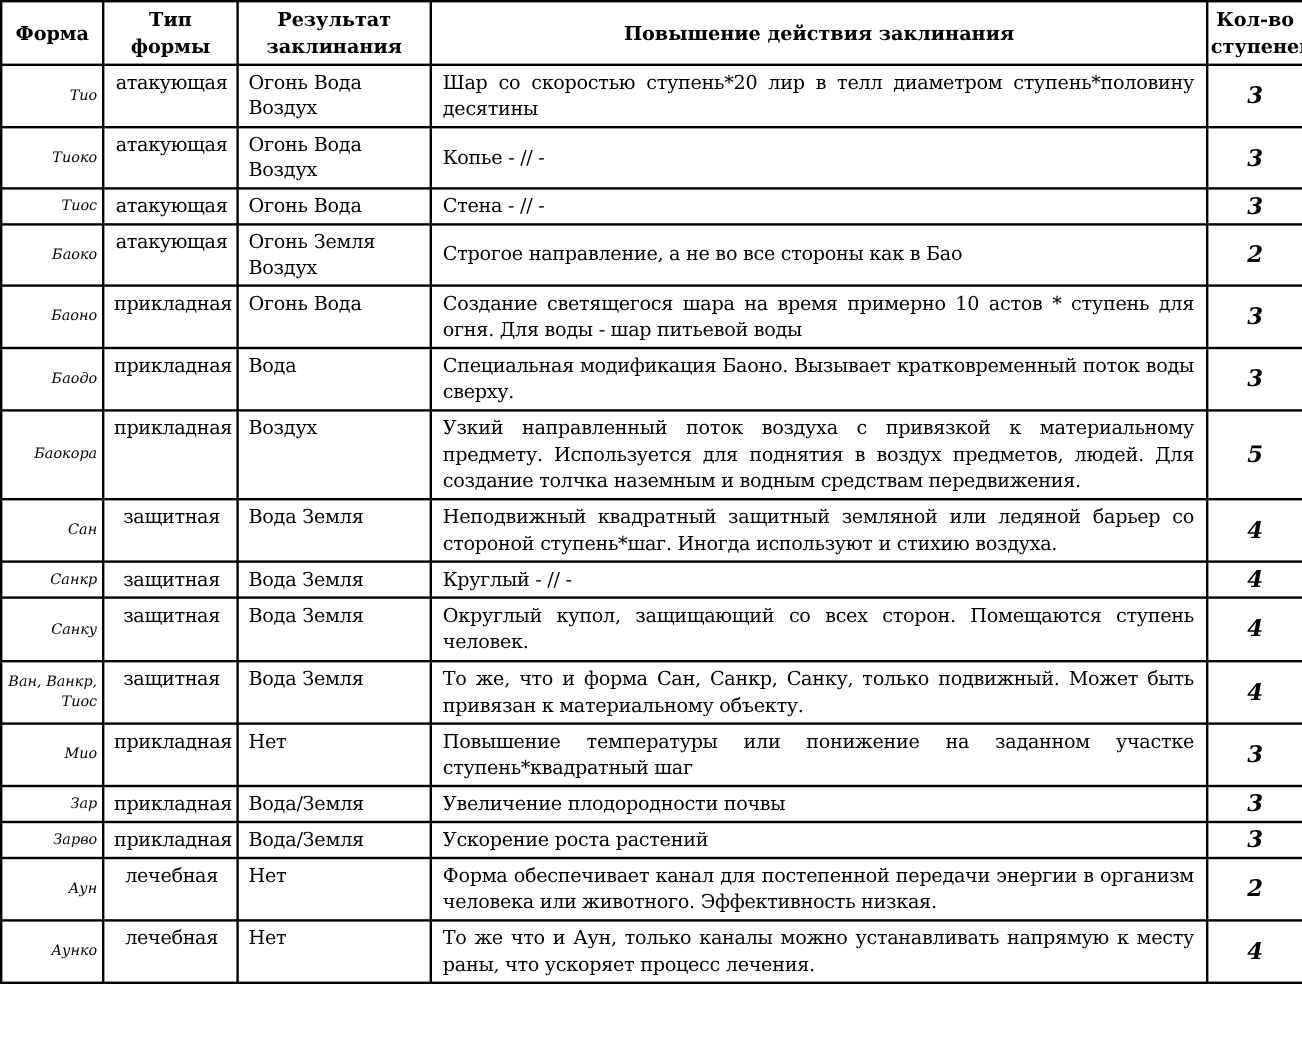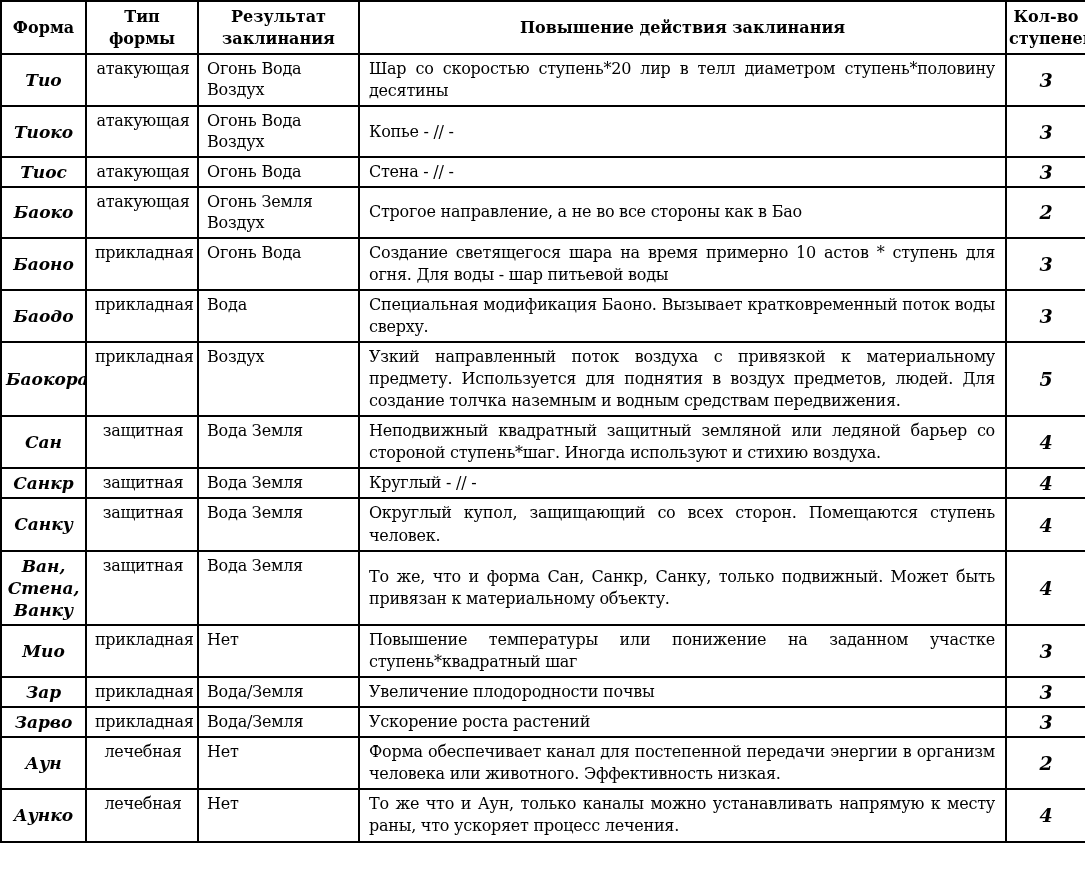--- a/index.html
+++ b/index.html
@@ -29,24 +29,24 @@
   }
   table.spell-table th {
     font-size: 16px;
     font-weight: bold;
     text-align: center;
     vertical-align: middle;
     padding: 4px 2px;
     line-height: 1.35;
   }
   td.cell-form {
-    font-size: 17px;
-    font-weight: bold;
+    font-size: 12px;
+    font-weight: normal;
     font-style: italic;
-    text-align: center;
+    text-align: right;
     vertical-align: middle;
     padding: 3px 4px;
     line-height: 1.3;
   }
   td.cell-type {
     font-size: 16px;
     text-align: center;
     vertical-align: top;
     padding: 4px 6px 3px 8px;
     line-height: 1.3;
@@ -165,21 +165,21 @@
           <td class="cell-steps">4</td>
         </tr>
         <tr>
           <td class="cell-form">Санку</td>
           <td class="cell-type">защитная</td>
           <td class="cell-result">Вода Земля</td>
           <td class="cell-desc">Округлый купол, защищающий со всех сторон. Помещаются ступень человек.</td>
           <td class="cell-steps">4</td>
         </tr>
         <tr>
-          <td class="cell-form">Ван, Стена, Ванку</td>
+          <td class="cell-form">Ван, Ванкр, Тиос</td>
           <td class="cell-type">защитная</td>
           <td class="cell-result">Вода Земля</td>
           <td class="cell-desc">То же, что и форма Сан, Санкр, Санку, только подвижный. Может быть привязан к материальному объекту.</td>
           <td class="cell-steps">4</td>
         </tr>
         <tr>
           <td class="cell-form">Мио</td>
           <td class="cell-type">прикладная</td>
           <td class="cell-result">Нет</td>
           <td class="cell-desc">Повышение температуры или понижение на заданном участке ступень*квадратный шаг</td>

